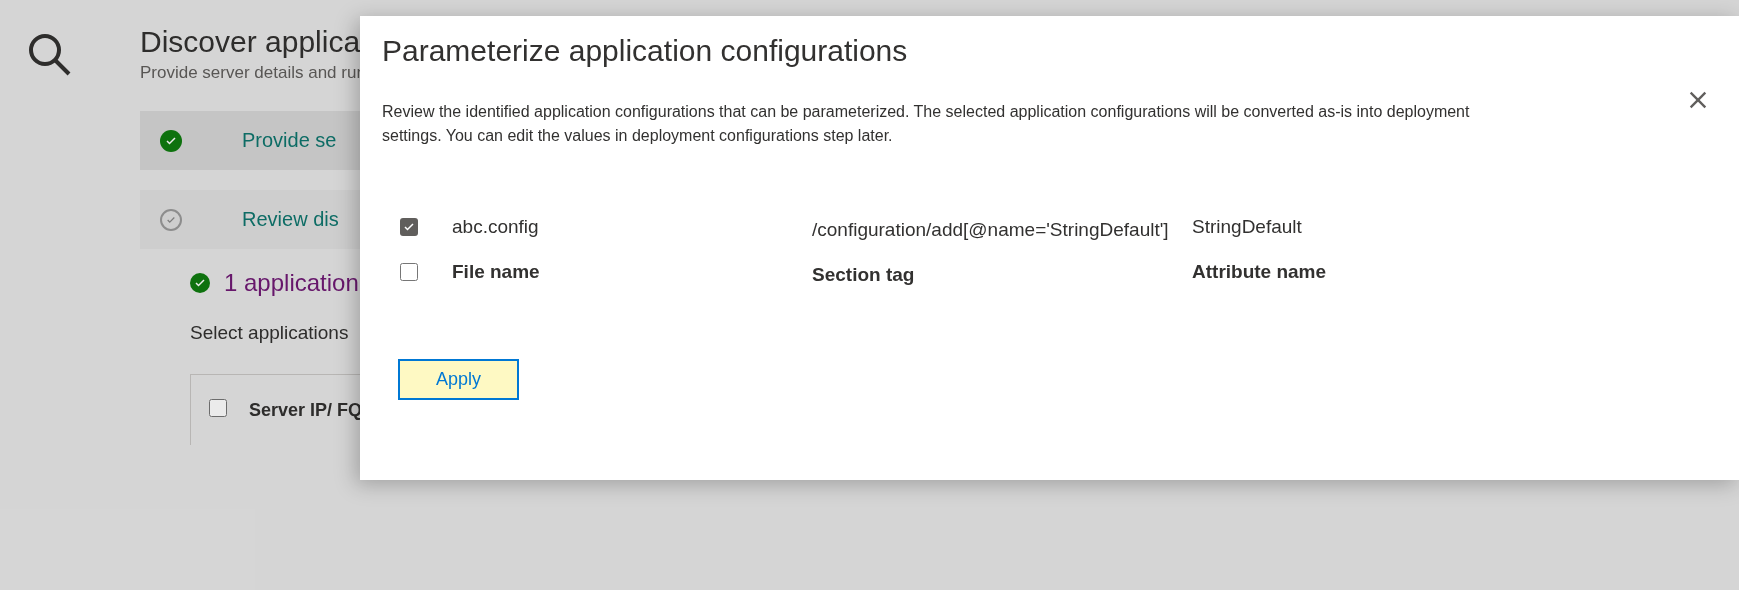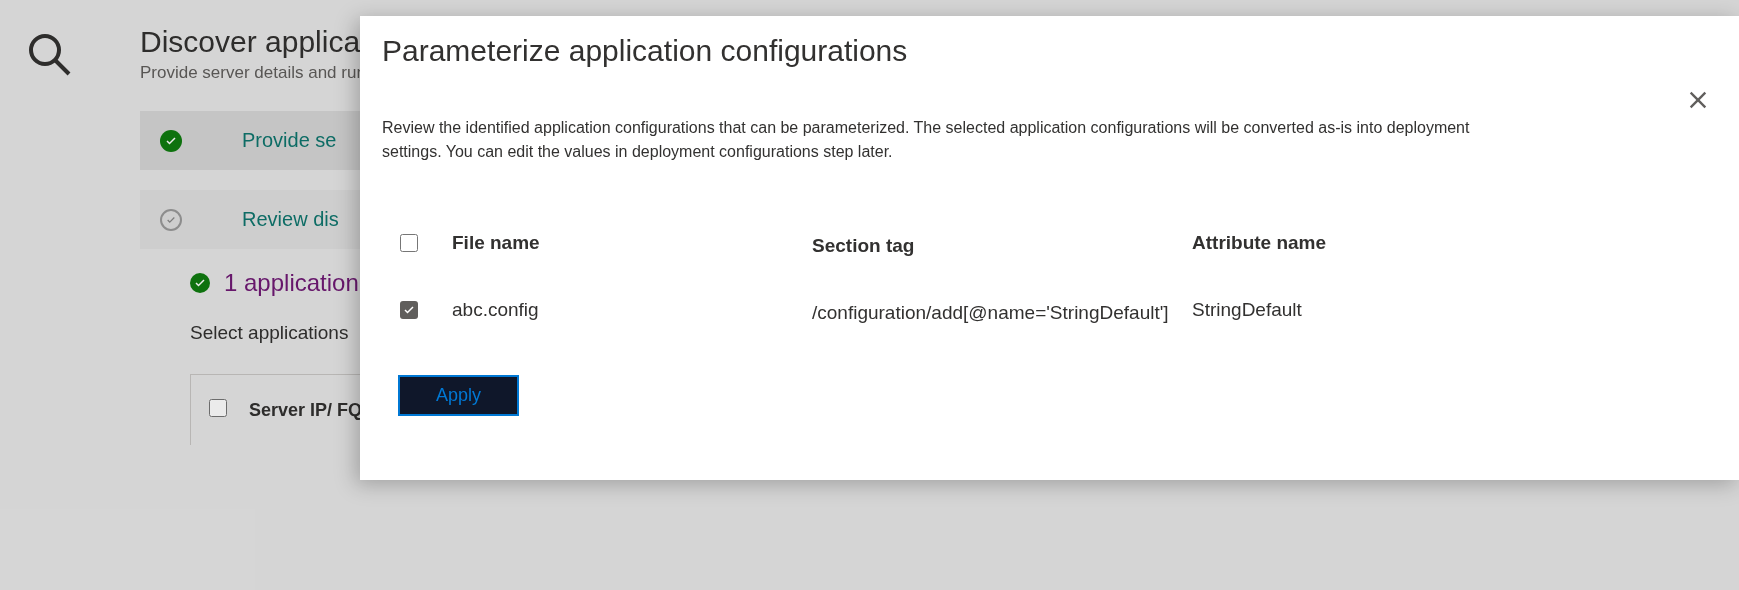--- a/index.html
+++ b/index.html
@@ -198,21 +198,21 @@
       cursor: pointer;
       font-size: 28px;
       color: #605e5c;
       line-height: 1;
     }
     
     .modal-title {
       font-size: 30px;
       font-weight: 350;
       color: #323130;
-      margin-bottom: 48px;
+      margin-bottom: 32px;
     }
     
     .modal-desc {
       font-size: 16px;
       color: #323130;
       line-height: 1.5;
       max-width: 1100px;
       margin-bottom: 60px;
     }
     
@@ -238,21 +238,21 @@
     }
     
     .m-col-check { width: 70px; padding-left: 18px; padding-top: 2px; }
     .m-col-file { width: 360px; }
     .m-col-section { width: 380px; line-height: 1.5; }
     .m-col-attr { width: 300px; }
     
     .apply-btn {
       display: inline-block;
       border: 2px solid #0078d4;
-      background: #0f172a;
+      background: #fef9c3;
       color: #0078d4;
       font-size: 18px;
       padding: 8px 36px;
       cursor: pointer;
       margin-left: 16px;
     }
     
     .checked-box {
       width: 18px;
       height: 18px;
@@ -335,37 +335,37 @@
         <line x1="4" y1="4" x2="20" y2="20"></line>
         <line x1="20" y1="4" x2="4" y2="20"></line>
       </svg>
   </div>
   
   <div class="modal-title">Parameterize application configurations</div>
   
   <div class="modal-desc">Review the identified application configurations that can be parameterized. The selected application configurations will be converted as-is into deployment settings. You can edit the values in deployment configurations step later.</div>
   
   <div class="modal-table">
-    <div class="modal-row header">
-      <div class="m-col-check">
-        <input type="checkbox" style="">
-      </div>
-      <div class="m-col-file">File name</div>
-      <div class="m-col-section">Section tag</div>
-      <div class="m-col-attr">Attribute name</div>
-    </div>
-
     <div class="modal-row data">
       <div class="m-col-check">
         <div class="checked-box">
           <svg viewBox="0 0 24 24">
               <polyline points="4,12 9,17 20,6"></polyline>
             </svg>
         </div>
       </div>
       <div class="m-col-file">abc.config</div>
       <div class="m-col-section">/configuration/add[@name='StringDefault']</div>
       <div class="m-col-attr">StringDefault</div>
     </div>
+
+    <div class="modal-row header">
+      <div class="m-col-check">
+        <input type="checkbox" style="">
+      </div>
+      <div class="m-col-file">File name</div>
+      <div class="m-col-section">Section tag</div>
+      <div class="m-col-attr">Attribute name</div>
+    </div>
   </div>
   
   <button class="apply-btn">Apply</button>
 </div>
 
 </body></html>

